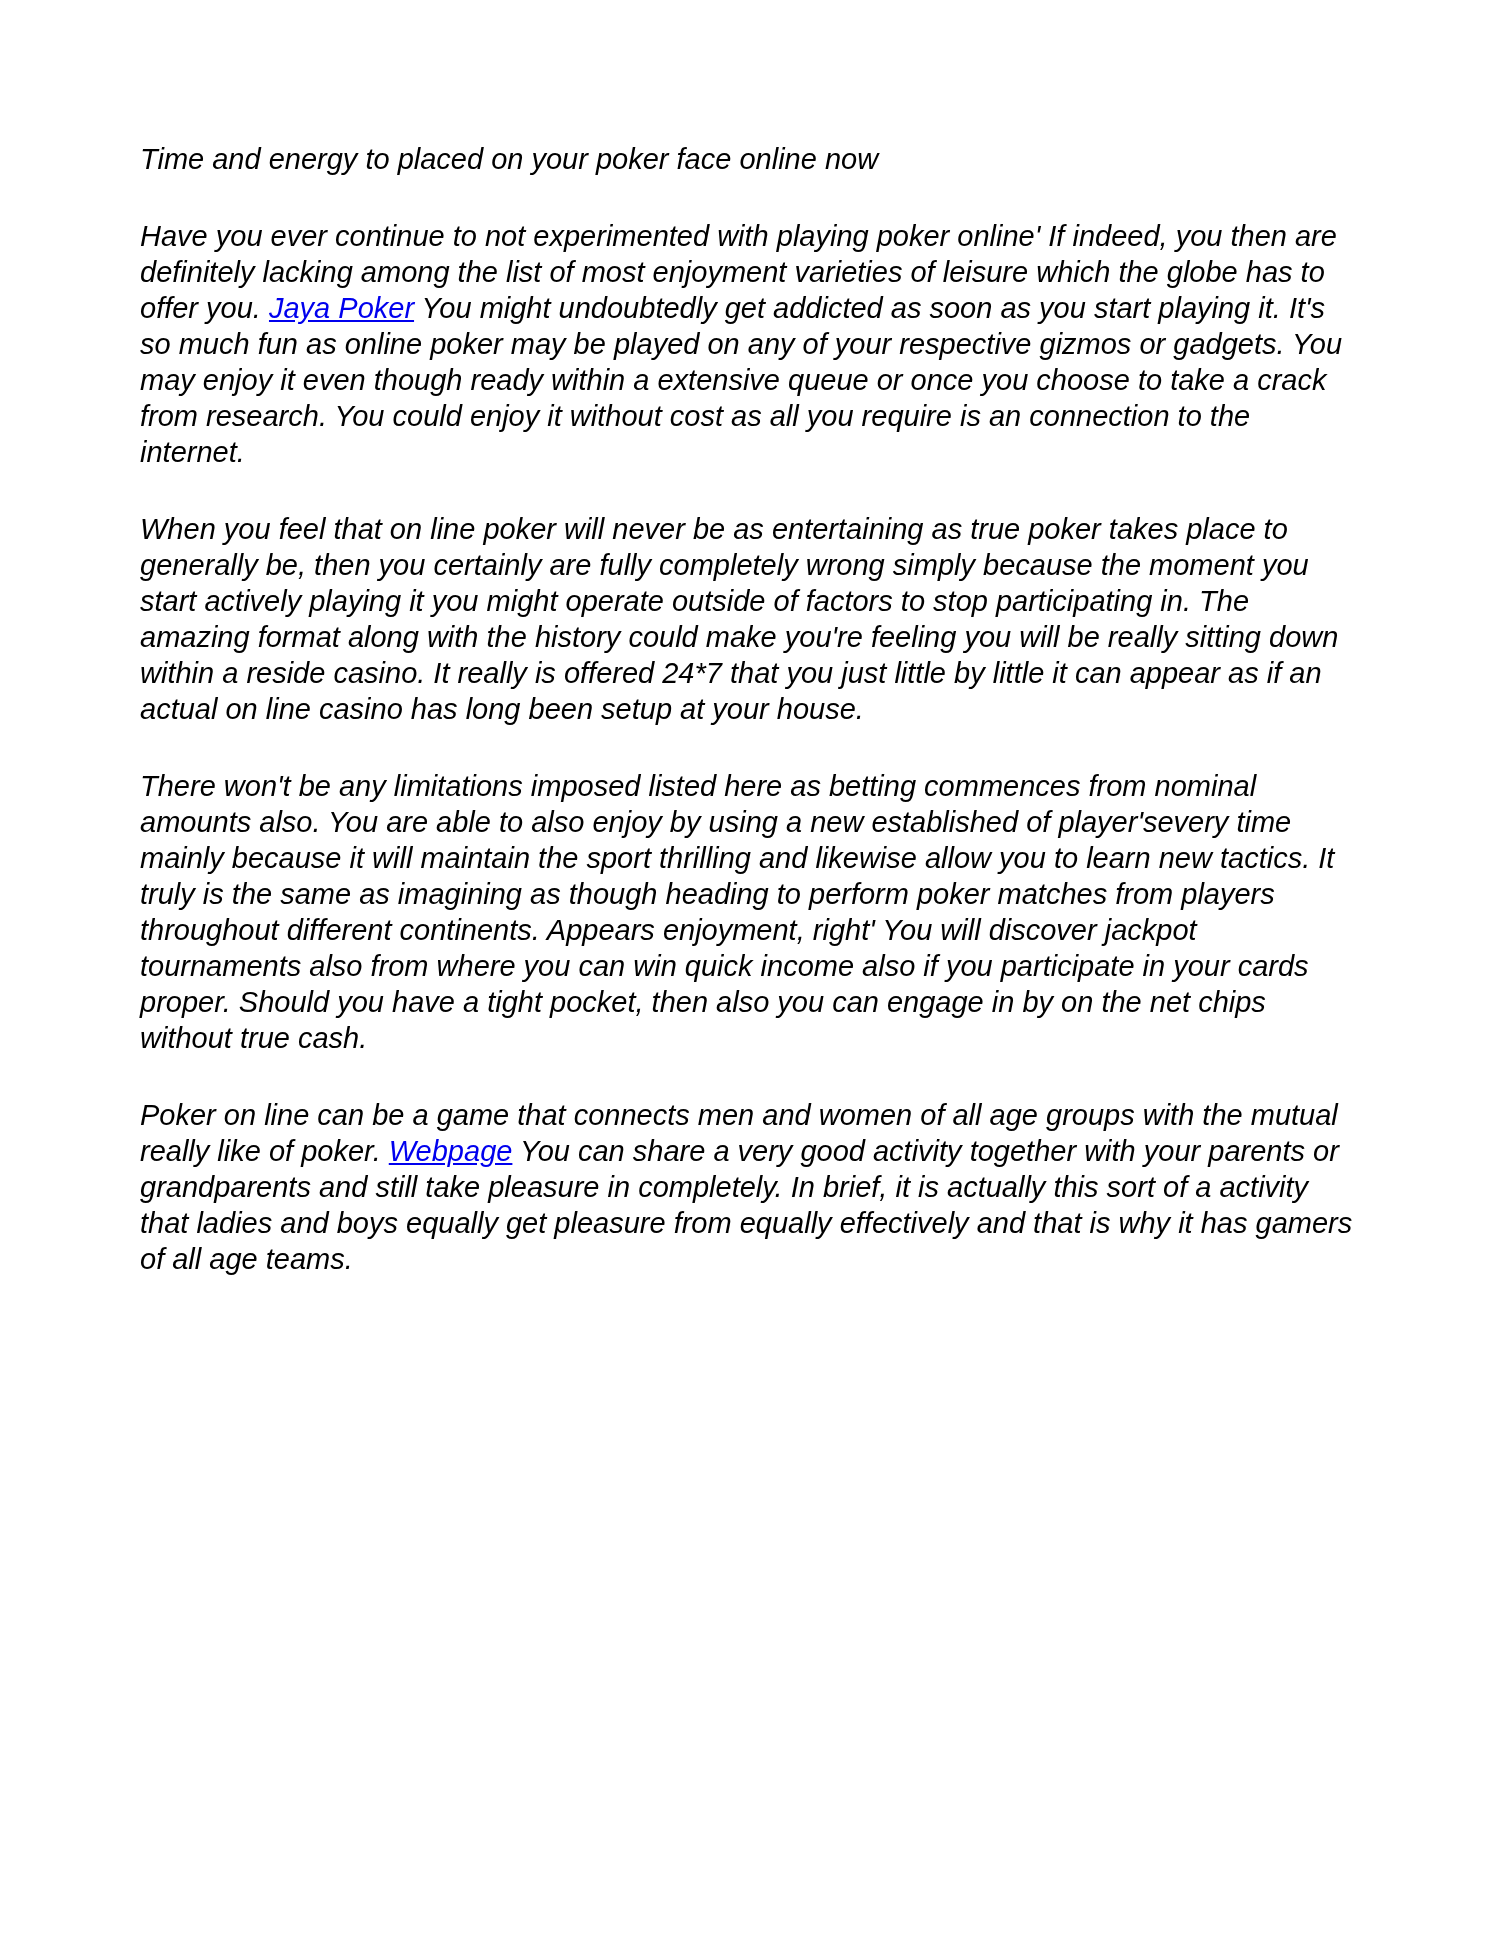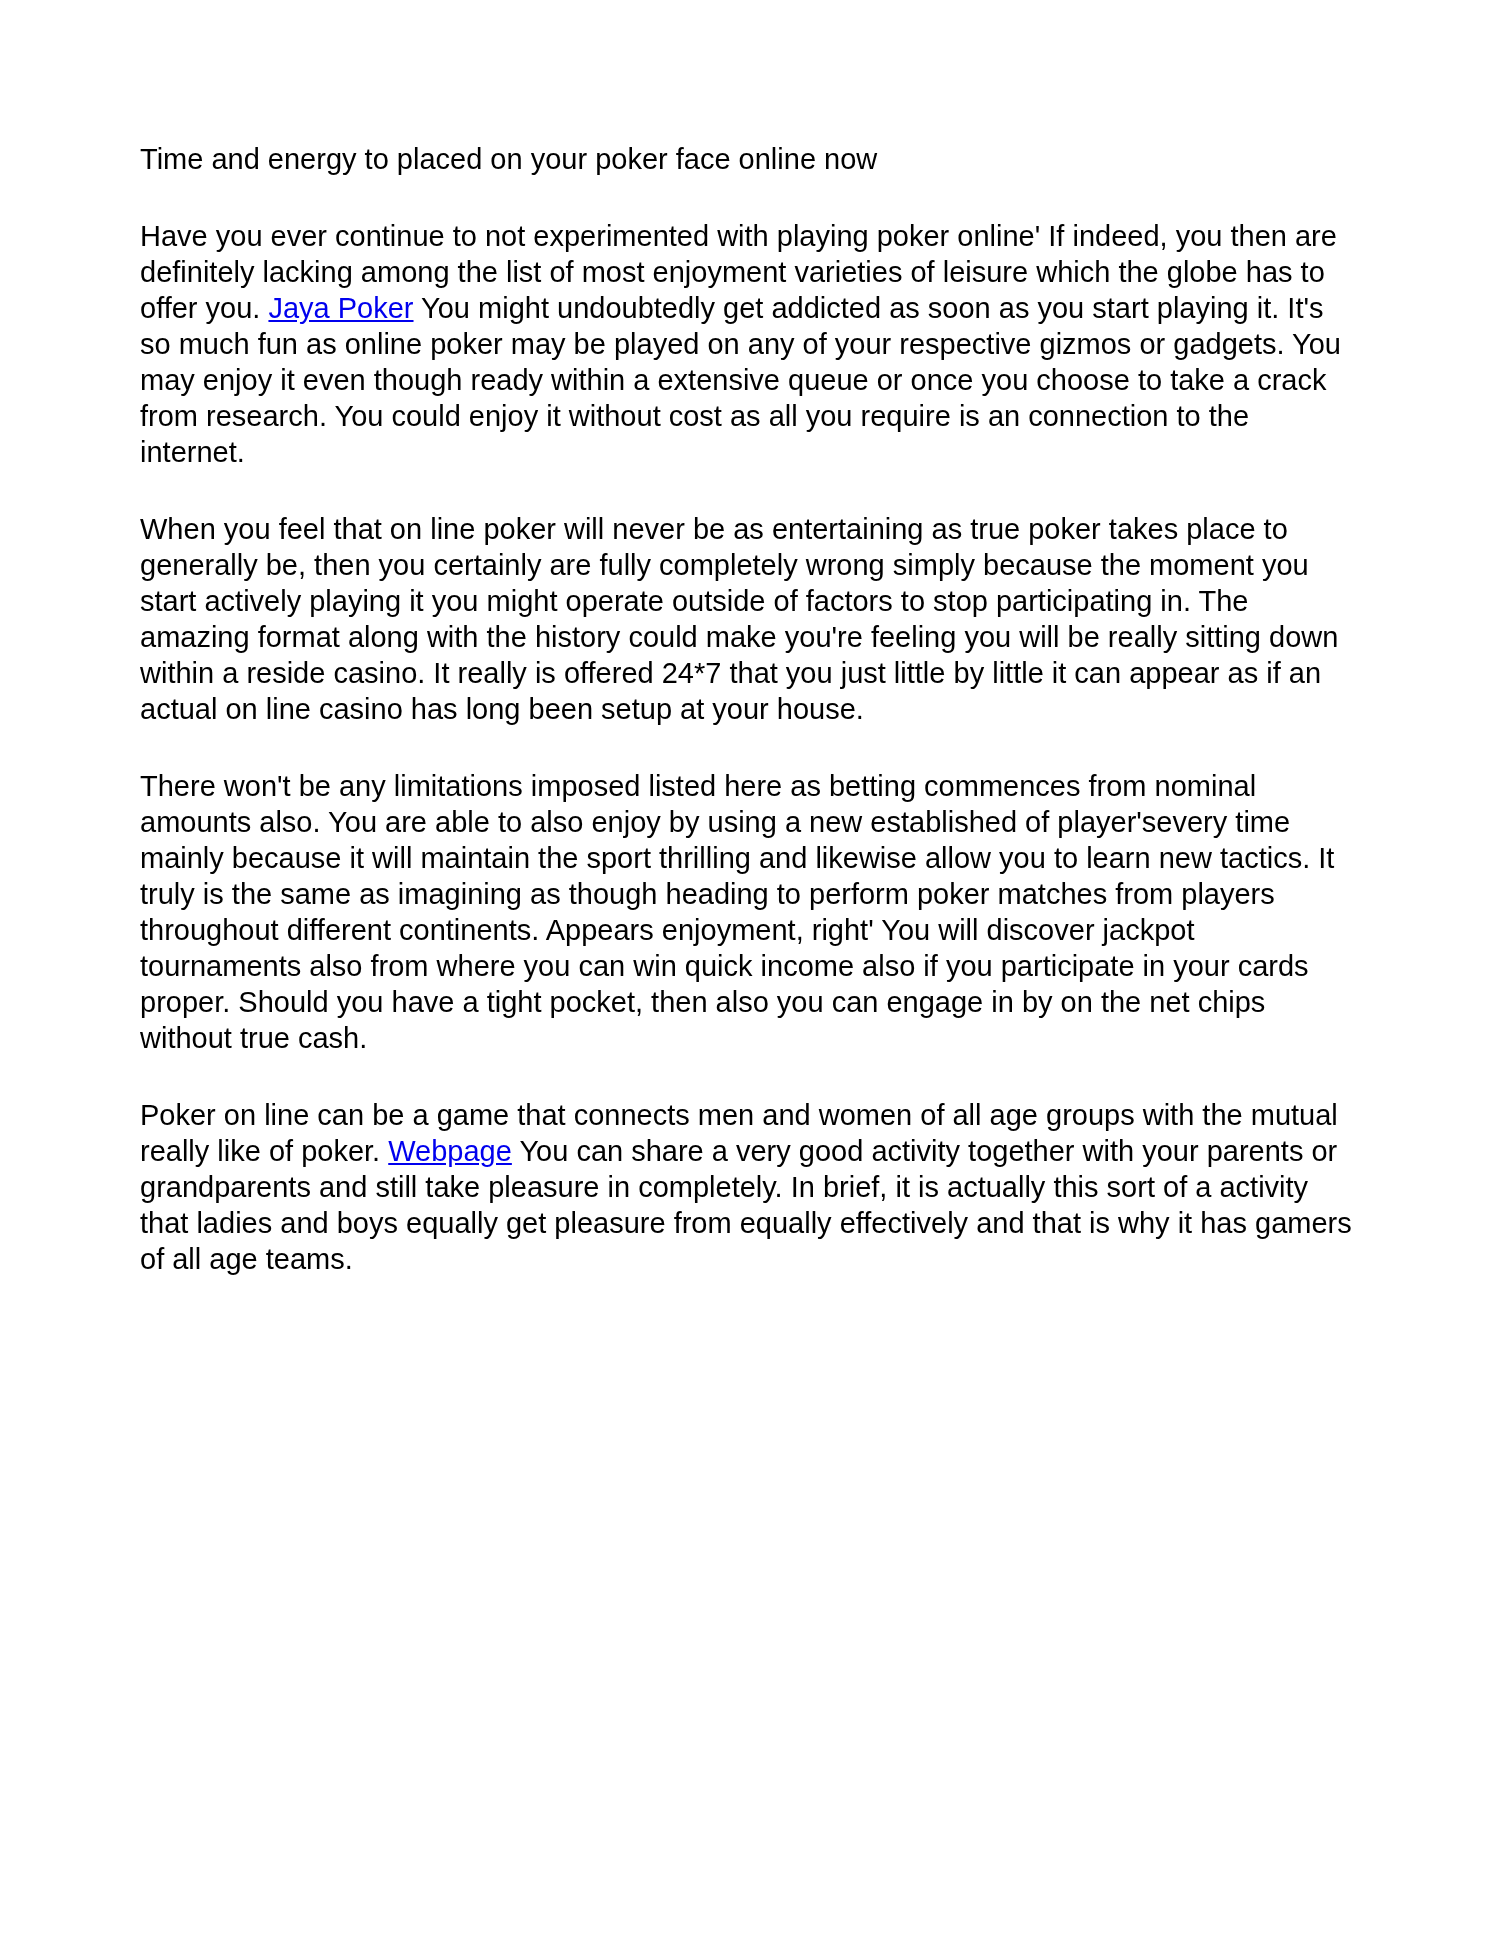--- a/index.html
+++ b/index.html
@@ -24,20 +24,21 @@
     top: 0;
     left: 0;
     width: 1500px;
     height: 1941px;
     background: var(--page-bg);
     padding: 141px 0 0 140px;
   }
   .doc {
     width: 1216px;
     font-family: "Liberation Sans", sans-serif;
+    font-style: italic;
     font-size: 29px;
     line-height: 36px;
     color: var(--text-color);
   }
   .doc p {
     margin: 0 0 41px 0;
     padding: 0;
   }
   .doc a {
     color: var(--link-color);

